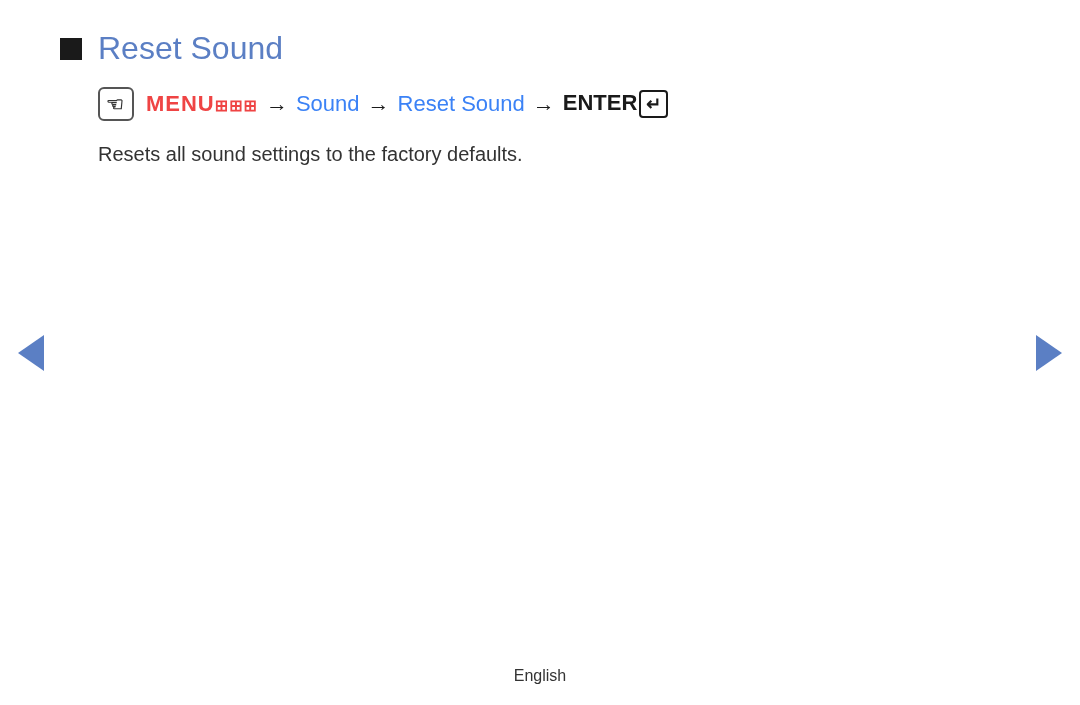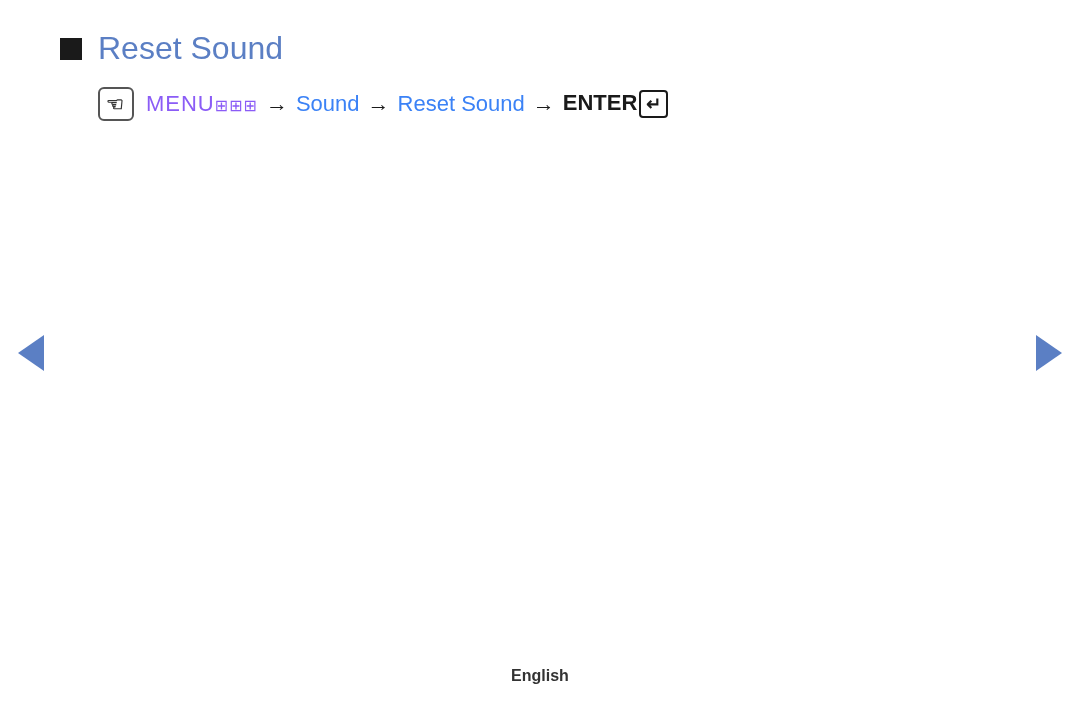--- a/index.html
+++ b/index.html
@@ -58,22 +58,22 @@
       border-radius: 6px;
       padding: 3px 6px;
       font-size: 18px;
       color: #333;
       font-weight: bold;
       margin-right: 4px;
     }
 
     .nav-menu-text {
       font-size: 22px;
-      font-weight: normal;
-      color: #8b5cf6;
+      font-weight: bold;
+      color: #ef4444;
       letter-spacing: 1px;
     }
 
     .nav-arrow {
       font-size: 22px;
       color: #1a1a1a;
       font-weight: bold;
     }
 
     .nav-link {
@@ -139,21 +139,21 @@
       border-bottom: 18px solid transparent;
       border-left: 26px solid #5b7fc4;
     }
 
     .footer {
       position: absolute;
       bottom: 20px;
       left: 50%;
       transform: translateX(-50%);
       font-size: 16px;
-      font-weight: bold;
+      font-weight: normal;
       color: #333;
     }
 
     .hand-icon {
       font-size: 20px;
       margin-right: 2px;
     }
   </style>
 </head>
 <body>
@@ -173,20 +173,23 @@
     <span class="nav-arrow">→</span>
     <span class="nav-link">Sound</span>
     <span class="nav-arrow">→</span>
     <span class="nav-link">Reset Sound</span>
     <span class="nav-arrow">→</span>
     <span class="nav-enter">
       <span>ENTER</span><span class="enter-icon-box">↵</span>
     </span>
   </div>
 
+  <div class="description">
+    <p>Resets all sound settings to the factory defaults.</p>
+  </div>
 
 </div>
 
 <div class="nav-left">
   <div class="arrow-triangle-left"></div>
 </div>
 
 <div class="nav-right">
   <div class="arrow-triangle-right"></div>
 </div>

